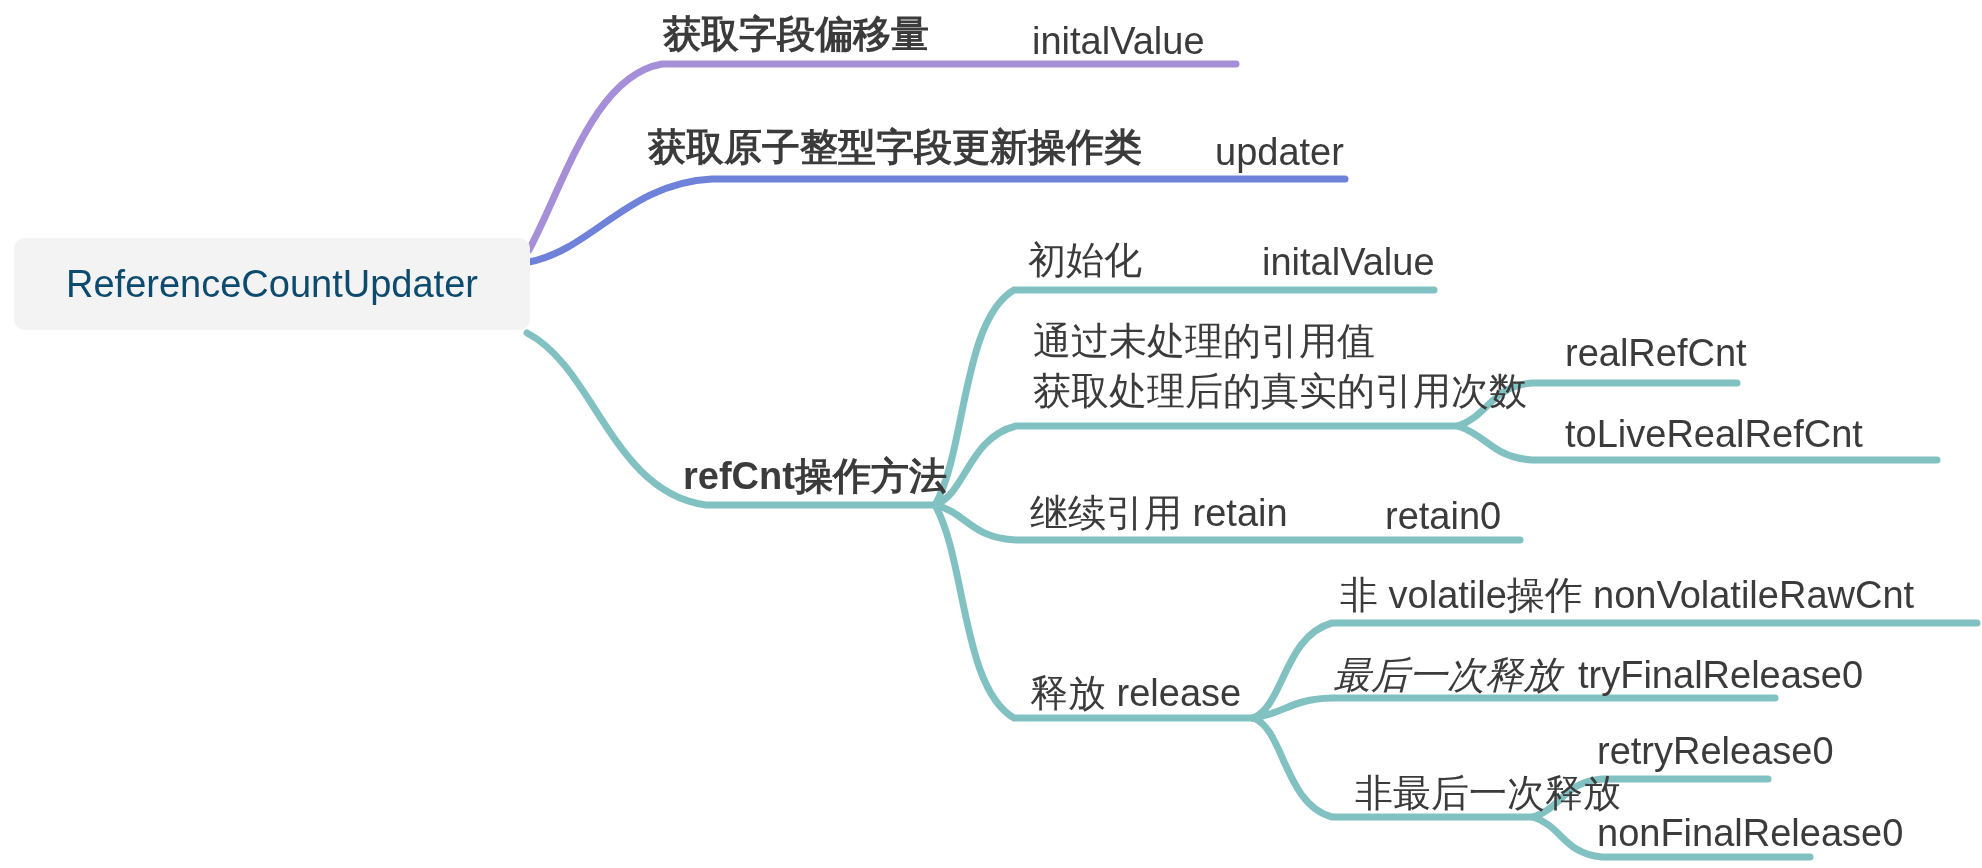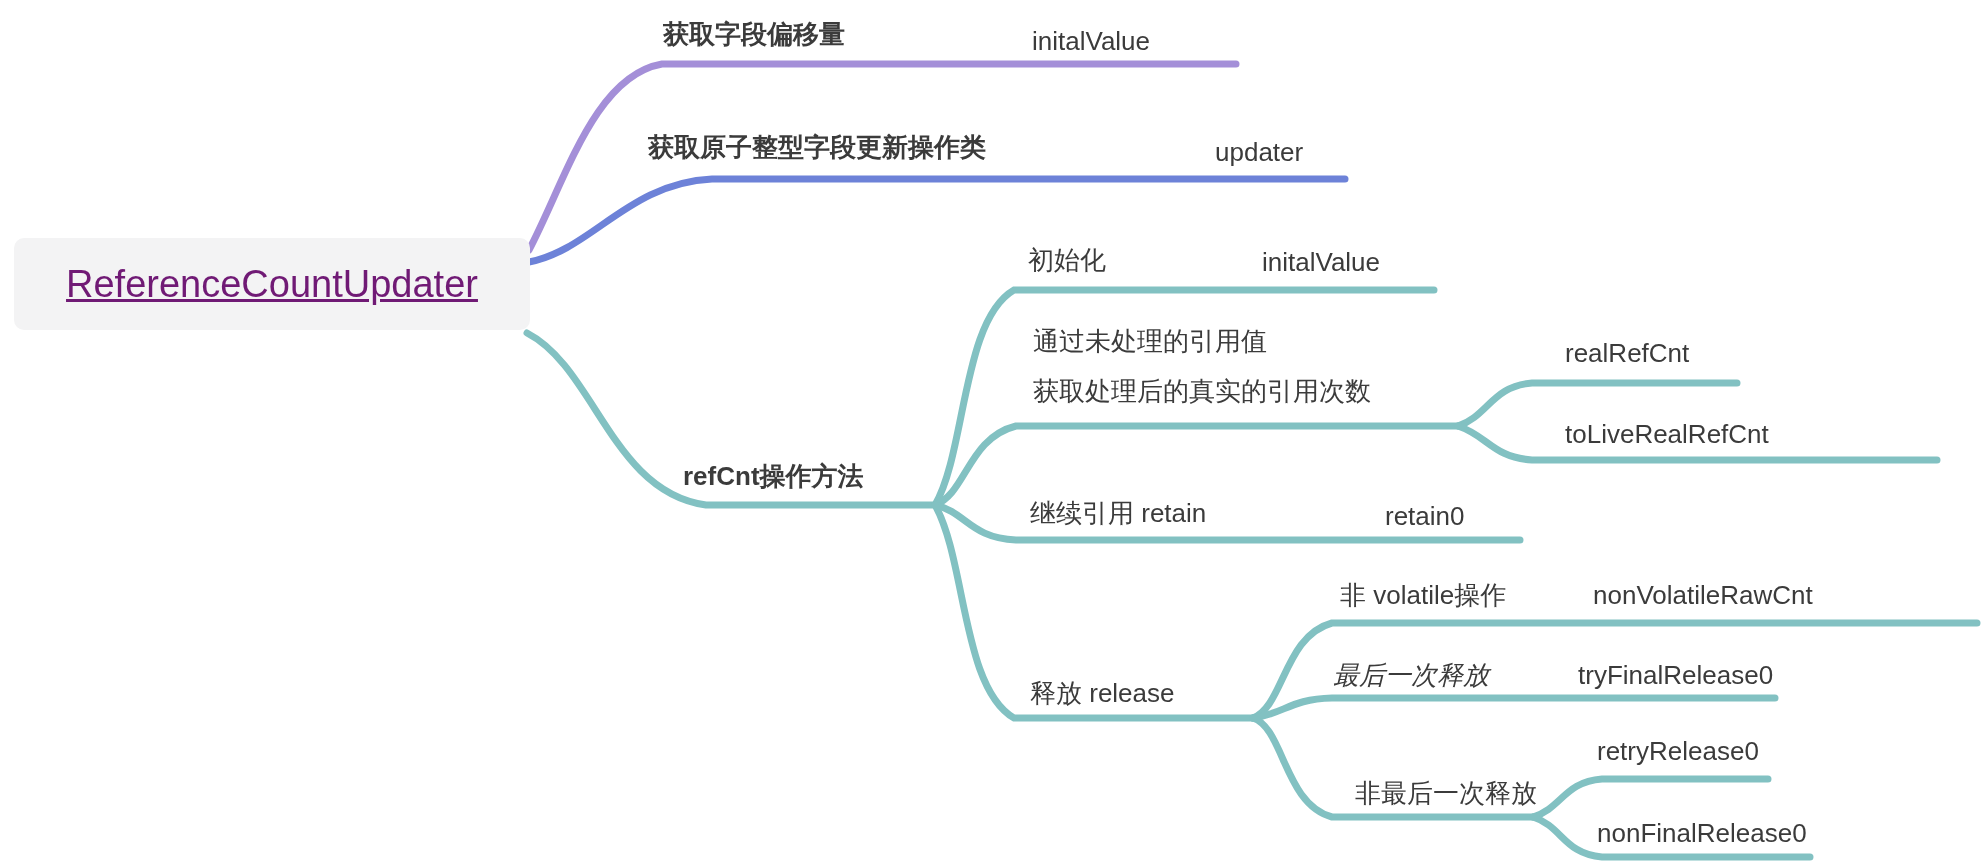--- a/index.html
+++ b/index.html
@@ -8,37 +8,36 @@
     width:1982px; height:868px;
     background:#ffffff;
     font-family:"Liberation Sans","DejaVu Sans",sans-serif;
     overflow:hidden;
   }
   #lines { position:absolute; left:0; top:0; z-index:0; }
   #lines path { fill:none; stroke-width:7; stroke-linecap:round; }
   .label {
     position:absolute;
     white-space:nowrap;
-    font-size:26px;
+    font-size:38px;
     line-height:30px;
     color:#3b3b3b;
     z-index:1;
     cursor:default;
   }
   .bold { font-weight:bold; }
   .root-topic {
     position:absolute;
     left:14px; top:238px;
     width:516px; height:92px;
     background:#f3f3f4;
     border-radius:10px;
     display:flex; align-items:center; justify-content:center;
-    font-size:38px; font-weight:500; color:#701a75;
+    font-size:38px; font-weight:500; color:#0c4a6e;
     z-index:1;
-    text-decoration:underline;
   }
 </style>
 </head>
 <body>
 
 <div id="canvas">
 
   <svg id="lines" width="1982" height="868" viewBox="0 0 1982 868">
 
     <path d="M 529 250 C 565 182 594 76 662 64 H 1236" stroke="#a48fd8"></path>

